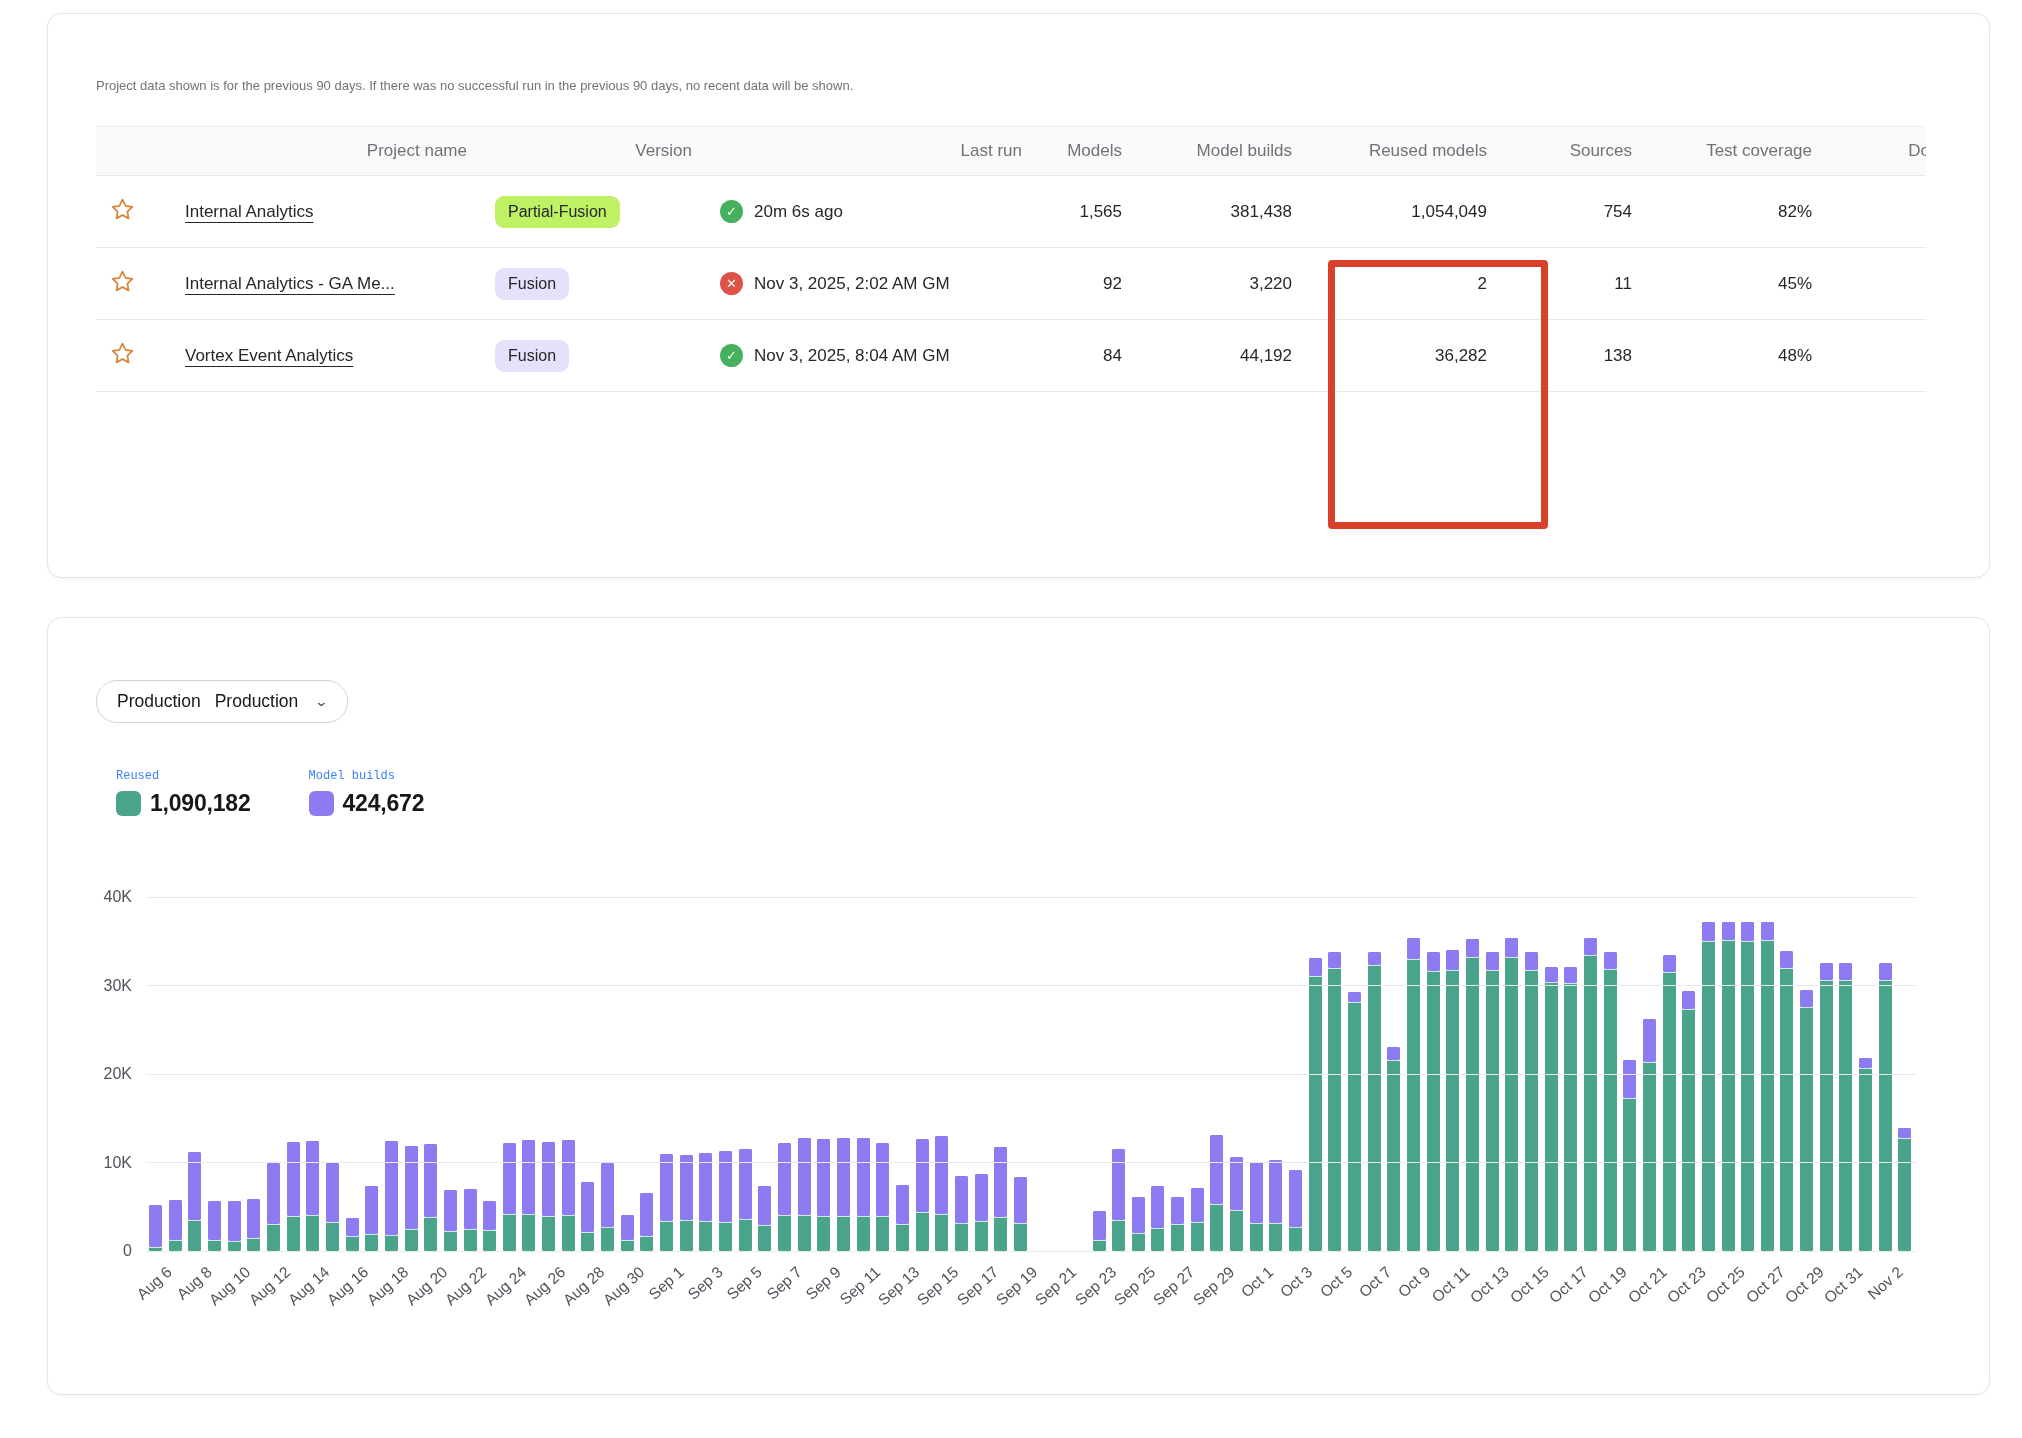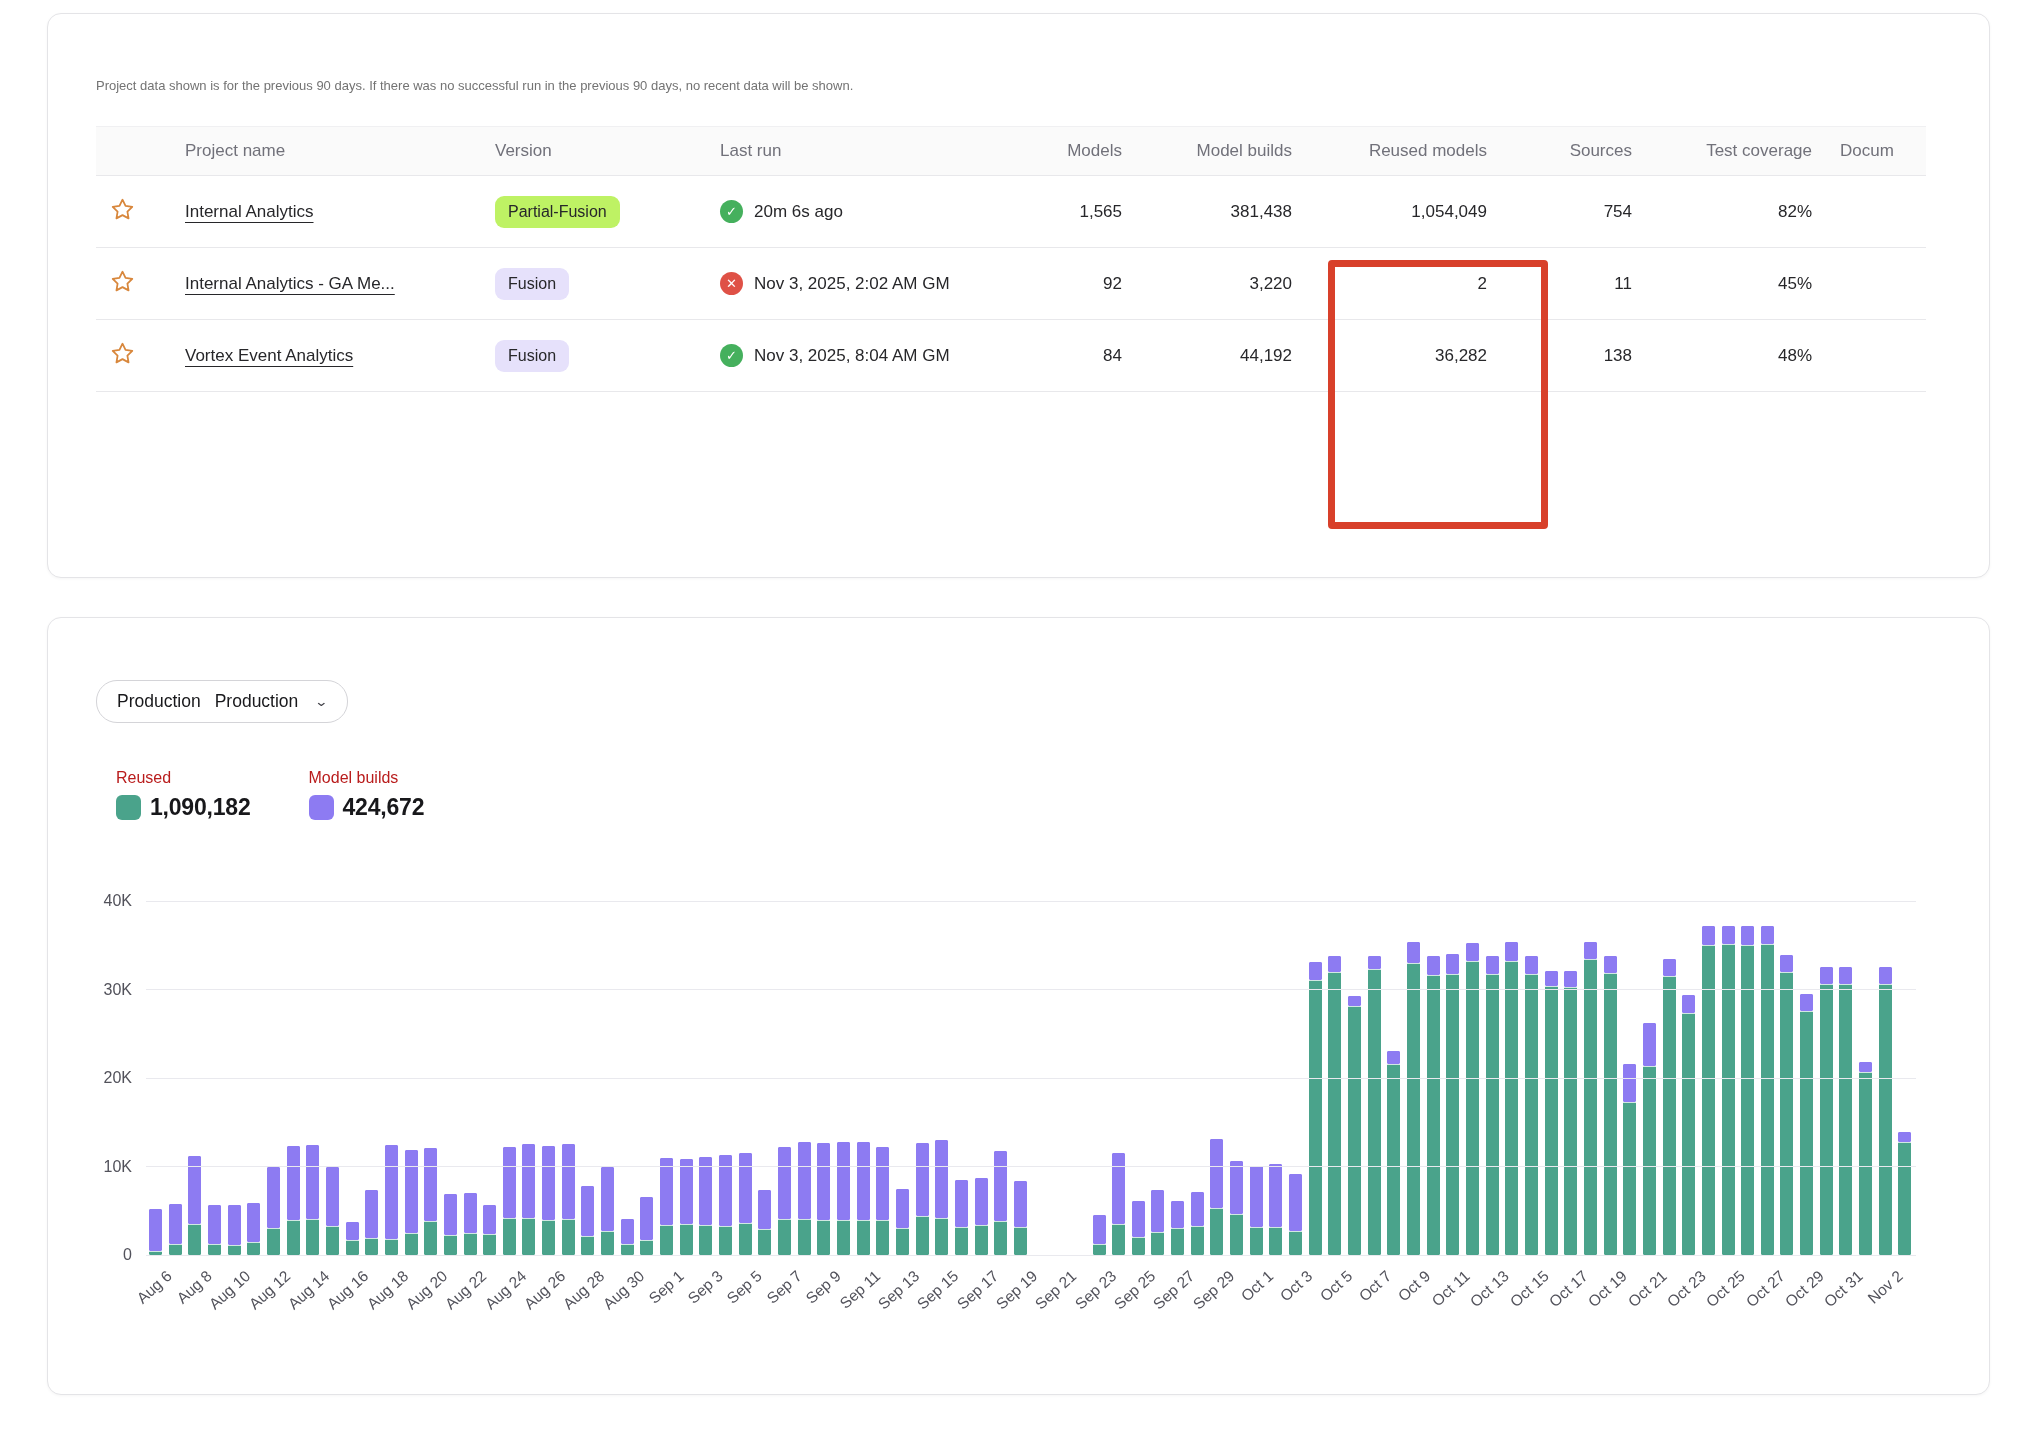--- a/index.html
+++ b/index.html
@@ -35,21 +35,21 @@
     border:none; outline:none; font-size:17px; flex:1;
     font-family:inherit; color:#18181b; background:transparent;
   }
   .search-box input::placeholder { color:#71717a; }
 
   
   .table-wrap { margin-top:28px; width:1830px; overflow:hidden; }
   table { border-collapse:collapse; table-layout:fixed; width:1880px; }
   thead th {
     background:#fafafa; height:49px; font-size:17px; font-weight:400;
-    color:#71717a; text-align:left; padding:0 14px;
+    color:#71717a; text-align:right; padding:0 14px;
     border-top:1px solid #f0f0f2; border-bottom:1px solid #e8e8eb;
     white-space:nowrap; overflow:hidden;
   }
   thead th.num { text-align:right; }
   tbody td {
     height:72px; font-size:17px; color:#27272a; padding:0 14px;
     border-bottom:1px solid #e8e8eb; white-space:nowrap; overflow:hidden;
   }
   tbody td.num { text-align:right; font-variant-numeric:tabular-nums; }
   .star-btn { width:26px; height:26px; display:inline-flex; cursor:pointer; background:none; border:none; }
@@ -81,21 +81,21 @@
   .env-select {
     height:43px; border:1px solid #d4d4d8; border-radius:21px; background:#fff;
     display:flex; align-items:center; gap:14px; padding:0 20px;
     font-size:17.5px; color:#18181b; cursor:pointer; font-family:inherit;
     margin-top:2px;
   }
   .env-select .chev { font-size:13px; color:#3f3f46; margin-left:4px; transform:scaleX(1.3); }
 
   
   .legend { display:flex; gap:58px; margin-top:46px; margin-left:20px; }
-  .lg-label { font-size:16px; color:#b91c1c; margin-bottom:7px; }
+  .lg-label { font-size:12px; color:#3b82f6; margin-bottom:7px;font-family:Liberation Mono, monospace; }
   .lg-row { display:flex; align-items:center; gap:9px; }
   .lg-swatch { width:25px; height:25px; border-radius:6px; }
   .lg-value { font-size:23px; font-weight:700; color:#18181b; letter-spacing:-0.2px; }
 
   
   .chart { position:relative; margin-left:50px; margin-top:80px; }
   .plot { position:relative; width:1770px; height:354px; }
   .gridline { position:absolute; left:0; right:0; height:1px; background:#e9e9ee; }
   .ylabel {
     position:absolute; right:calc(100% + 14px); transform:translateY(-50%);

